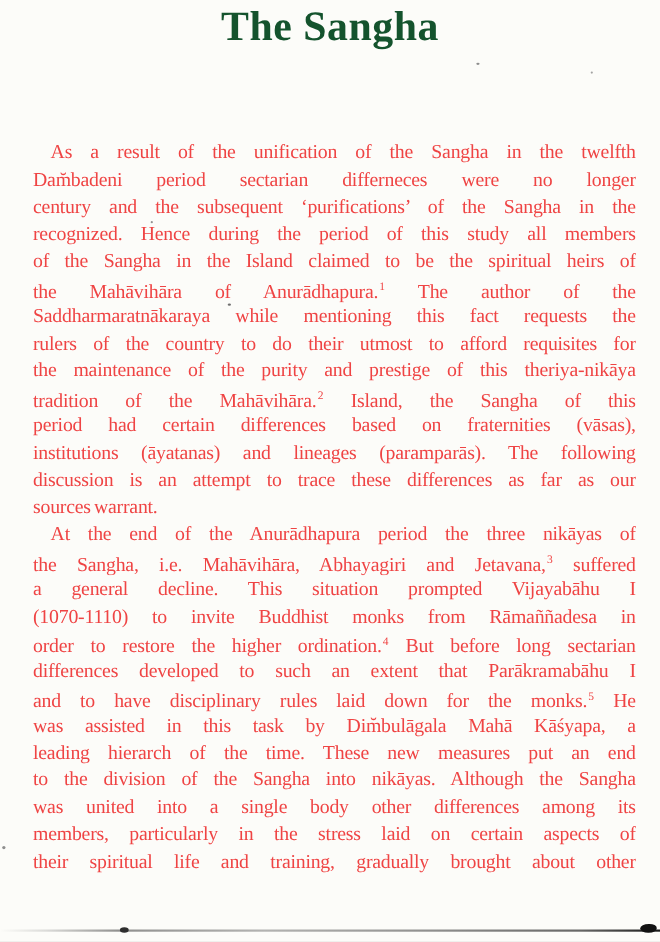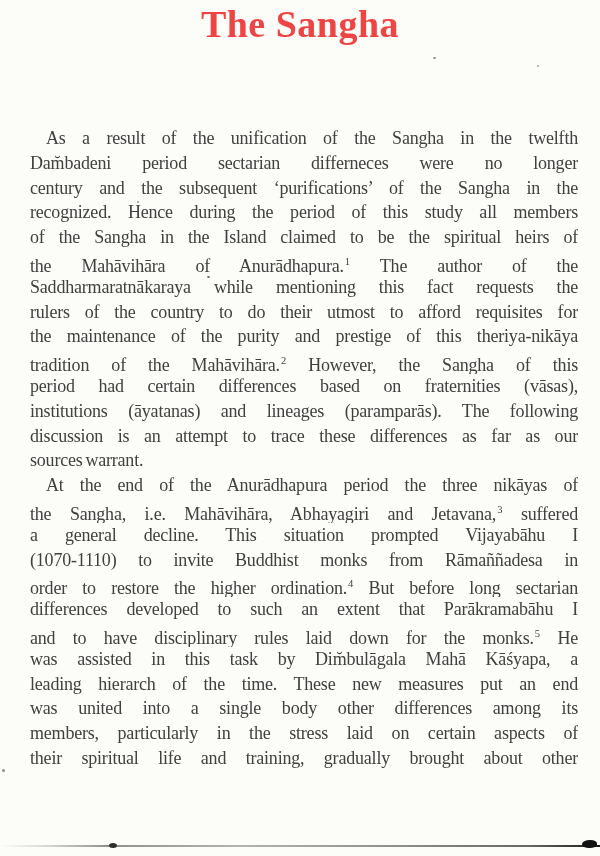--- a/index.html
+++ b/index.html
@@ -13,38 +13,38 @@
     color:#1a1a1a;
   }
   .chapter-title {
     position:absolute;
     top:2px; left:0; width:100%;
     margin:0;
     text-align:center;
     font-size:38px;
     font-weight:bold;
     letter-spacing:0.5px;
-    color:#ef4444;
+    color:#14532d;
   }
   .page-body {
     position:absolute;
     top:126px; left:30px;
     width:548px;
   }
   .line {
     font-size:18px;
     line-height:24.8px;
     height:24.8px;
     text-align:justify;
     text-align-last:justify;
     -moz-text-align-last:justify;
     letter-spacing:-0.2px;
     word-spacing:-1.5px;
     overflow:hidden;
-    color:#404040;
+    color:#ef4444;
   }
   .line.indent { text-indent:16px; }
   .line.last { text-align-last:left; -moz-text-align-last:left; }
   .em { }
   .sup {
     font-size:10.5px;
     letter-spacing:0;
     vertical-align:7px;
     margin-left:1px;
   }
@@ -85,34 +85,35 @@
   <div class="page-body">
       <div class="line indent"><span>As a result of the unification of the Sangha in the twelfth</span></div>
       <div class="line"><span>Dam̆badeni period sectarian differneces were no longer</span></div>
       <div class="line"><span>century and the subsequent ‘purifications’ of the Sangha in the</span></div>
       <div class="line"><span>recognized. Hence during the period of this study all members</span></div>
       <div class="line"><span>of the Sangha in the Island claimed to be the spiritual heirs of</span></div>
       <div class="line"><span>the Mahāvihāra of Anurādhapura.</span><span class="sup">1</span><span> The author of the</span></div>
       <div class="line"><span class="em">Saddharmaratnākaraya</span><span> while mentioning this fact requests the</span></div>
       <div class="line"><span>rulers of the country to do their utmost to afford requisites for</span></div>
       <div class="line"><span>the maintenance of the purity and prestige of this </span><span class="em">theriya-nikāya</span></div>
-      <div class="line"><span>tradition of the Mahāvihāra.</span><span class="sup">2</span><span> However, the Sangha of this</span></div>
+      <div class="line"><span>tradition of the Mahāvihāra.</span><span class="sup">2</span><span> Island, the Sangha of this</span></div>
       <div class="line"><span>period had certain differences based on fraternities </span><span class="em">(vāsas)</span><span>,</span></div>
       <div class="line"><span>institutions </span><span class="em">(āyatanas)</span><span> and lineages </span><span class="em">(paramparās)</span><span>. The following</span></div>
       <div class="line"><span>discussion is an attempt to trace these differences as far as our</span></div>
       <div class="line last"><span>sources warrant.</span></div>
       <div class="line indent"><span>At the end of the Anurādhapura period the three </span><span class="em">nikāyas</span><span> of</span></div>
       <div class="line"><span>the Sangha, i.e. Mahāvihāra, Abhayagiri and Jetavana,</span><span class="sup">3</span><span> suffered</span></div>
       <div class="line"><span>a general decline. This situation prompted Vijayabāhu I</span></div>
       <div class="line"><span>(1070-1110) to invite Buddhist monks from Rāmaññadesa in</span></div>
       <div class="line"><span>order to restore the higher ordination.</span><span class="sup">4</span><span> But before long sectarian</span></div>
       <div class="line"><span>differences developed to such an extent that Parākramabāhu I</span></div>
       <div class="line"><span>and to have disciplinary rules laid down for the monks.</span><span class="sup">5</span><span> He</span></div>
       <div class="line"><span>was assisted in this task by Dim̆bulāgala Mahā Kāśyapa, a</span></div>
       <div class="line"><span>leading hierarch of the time. These new measures put an end</span></div>
+      <div class="line"><span>to the division of the Sangha into </span><span class="em">nikāyas</span><span>. Although the Sangha</span></div>
       <div class="line"><span>was united into a single body other differences among its</span></div>
       <div class="line"><span>members, particularly in the stress laid on certain aspects of</span></div>
       <div class="line"><span>their spiritual life and training, gradually brought about other</span></div>
     </div>
 
   <div class="speck speck-a"></div>
   <div class="speck speck-b"></div>
   <div class="speck speck-c"></div>
   <div class="speck speck-d"></div>
   <div class="speck speck-e"></div>

